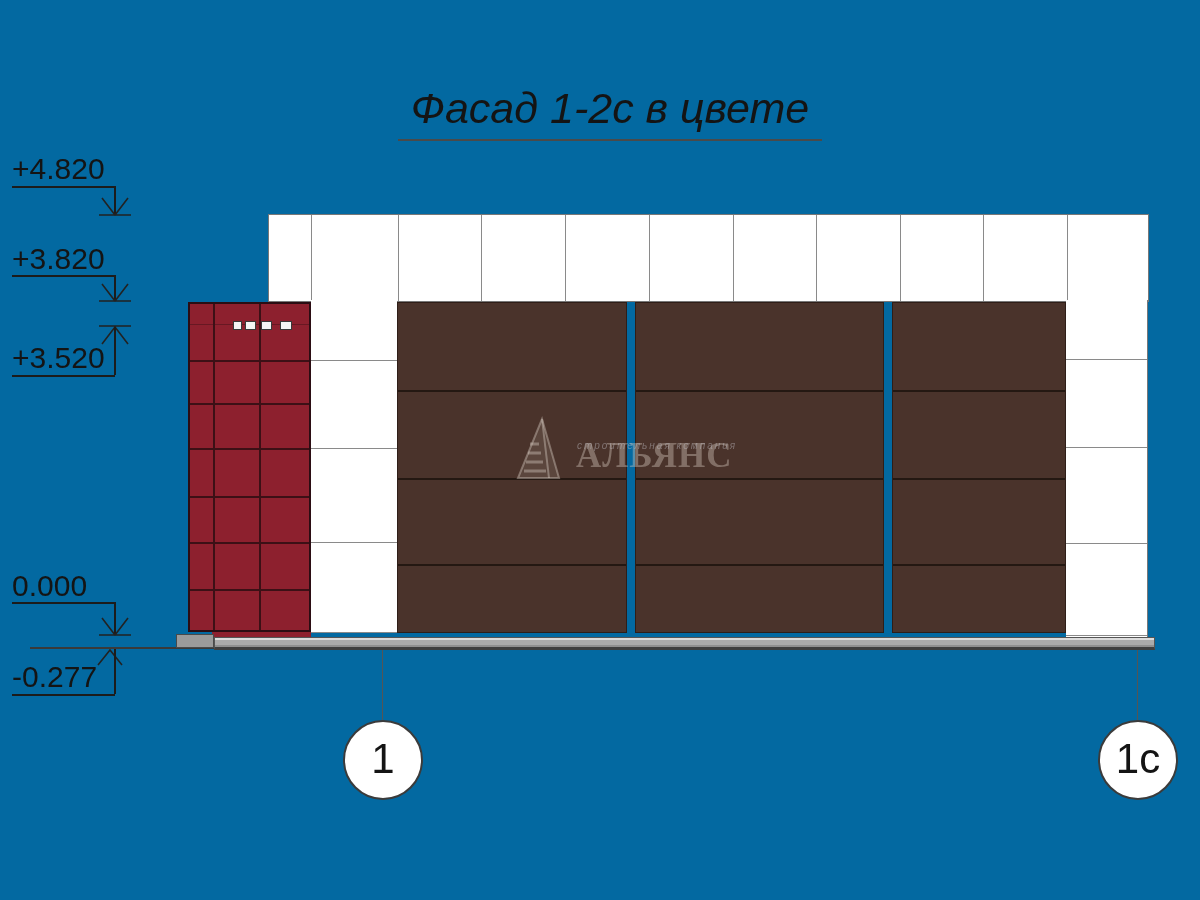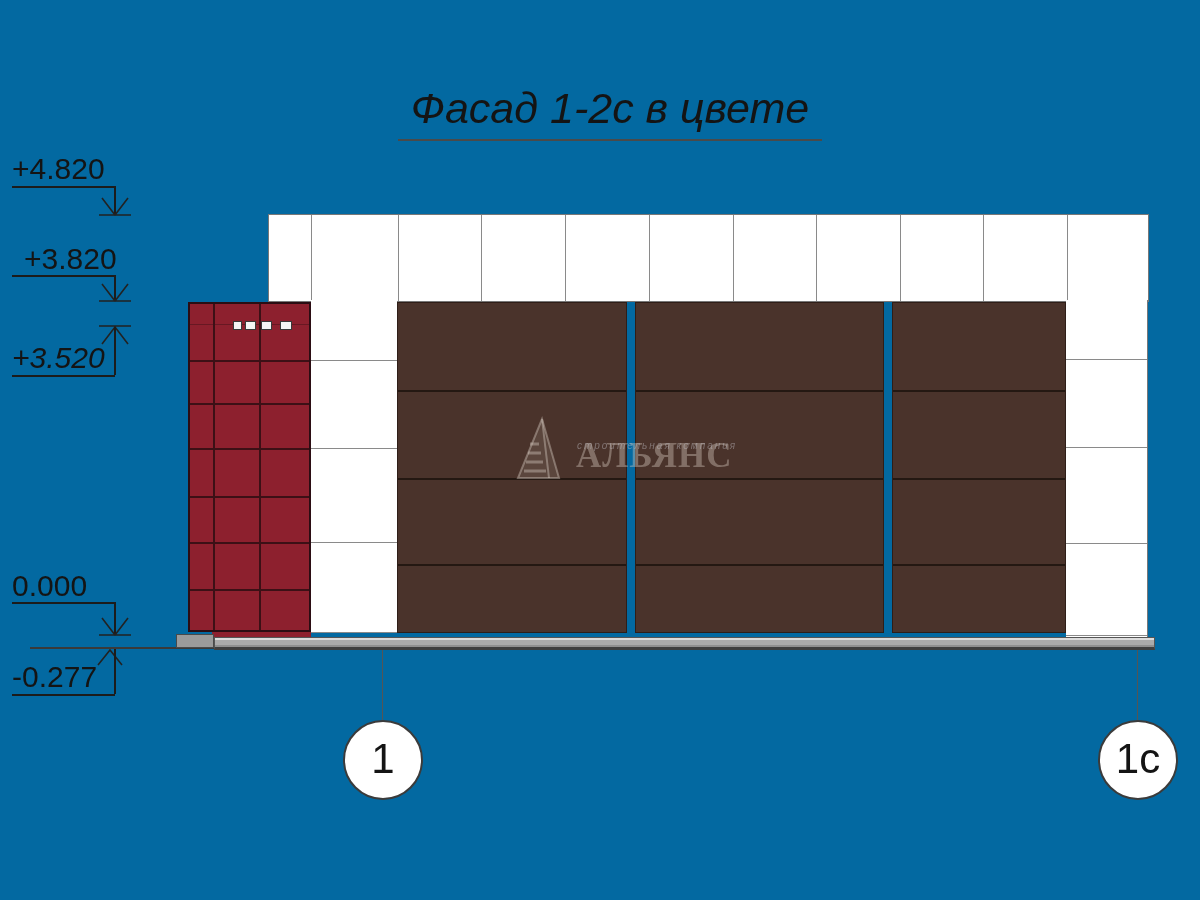--- a/index.html
+++ b/index.html
@@ -114,34 +114,34 @@
   <div>
     <div class="elev-label" style="left:12px;top:152px;">+4.820</div>
     <div class="mline" style="left:12px;top:186px;width:103px;height:2px;"></div>
     <div class="mline" style="left:114px;top:186px;width:2px;height:29px;"></div>
     <svg class="abs" style="left:99px;top:197px;" width="32" height="19">
       <path d="M3 1 L16 18 L29 1 M0 18 H32" stroke="#222" stroke-width="1.6" fill="none"></path>
     </svg>
   </div>
 
   <div>
-    <div class="elev-label" style="left:24px;top:242px;">+3.820</div>
+    <div class="elev-label" style="left:12px;top:242px;">+3.820</div>
     <div class="mline" style="left:12px;top:275px;width:103px;height:2px;"></div>
     <div class="mline" style="left:114px;top:275px;width:2px;height:26px;"></div>
     <svg class="abs" style="left:99px;top:283px;" width="32" height="19">
       <path d="M3 1 L16 18 L29 1 M0 18 H32" stroke="#222" stroke-width="1.6" fill="none"></path>
     </svg>
   </div>
 
   <div>
     <svg class="abs" style="left:99px;top:325px;" width="32" height="20">
       <path d="M0 1 H32 M3 19 L16 2 L29 19" stroke="#222" stroke-width="1.6" fill="none"></path>
     </svg>
     <div class="mline" style="left:114px;top:327px;width:2px;height:48px;"></div>
-    <div class="elev-label" style="left:12px;top:341px;font-style:italic;">+3.520</div>
+    <div class="elev-label" style="left:12px;top:341px;">+3.520</div>
     <div class="mline" style="left:12px;top:375px;width:103px;height:2px;"></div>
   </div>
 
   <div>
     <div class="elev-label" style="left:12px;top:569px;">0.000</div>
     <div class="mline" style="left:12px;top:602px;width:103px;height:2px;"></div>
     <div class="mline" style="left:114px;top:602px;width:2px;height:33px;"></div>
     <svg class="abs" style="left:99px;top:617px;" width="32" height="19">
       <path d="M3 1 L16 18 L29 1 M0 18 H32" stroke="#222" stroke-width="1.6" fill="none"></path>
     </svg>

